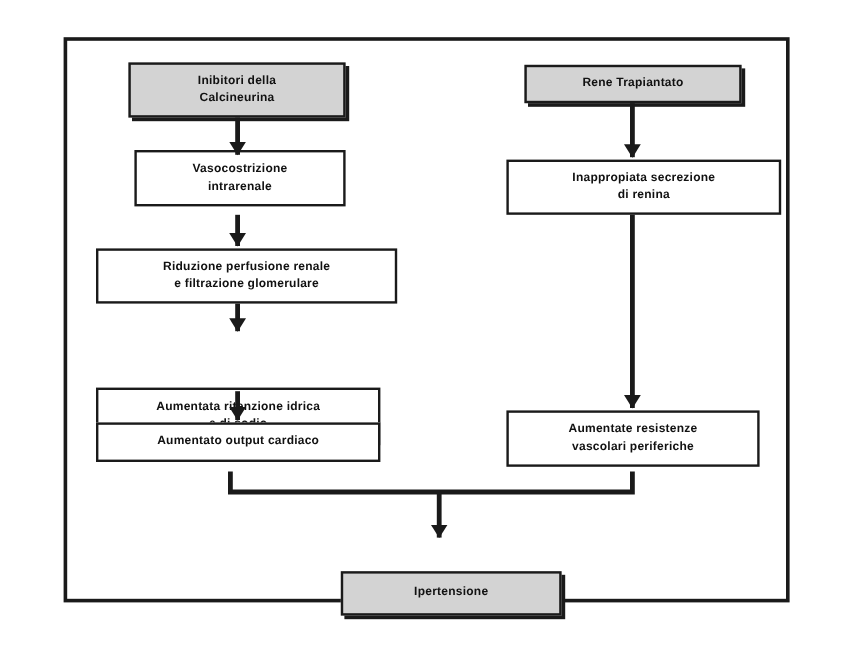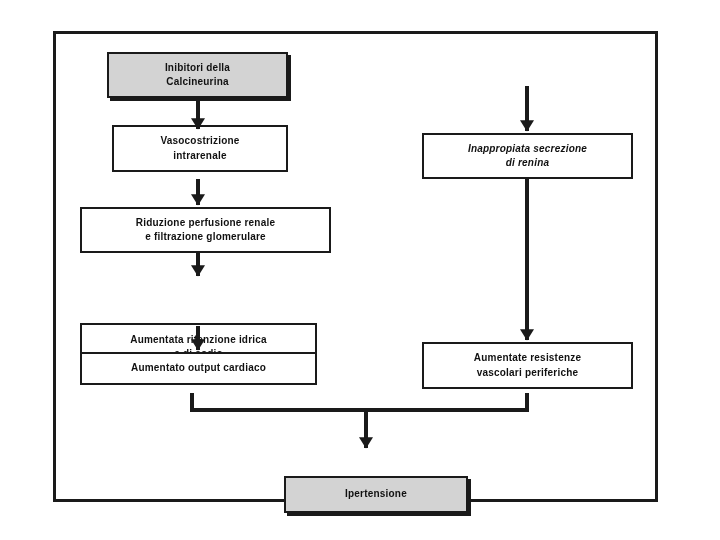--- a/index.html
+++ b/index.html
@@ -79,22 +79,23 @@
 intrarenale</div>
 
   <div class="node white" style="left:80px; top:207px; width:251px; height:46px;">Riduzione perfusione renale
 e filtrazione glomerulare</div>
 
   <div class="node white" style="left:80px; top:278px; width:237px; height:48px;margin-top:45px;">Aumentata ritenzione idrica
 e di sodio</div>
 
   <div class="node white" style="left:80px; top:352px; width:237px; height:33px;text-align:center;">Aumentato output cardiaco</div>
 
+  <div class="node gray" style="left:437px; top:54px; width:181px; height:32px;">Rene Trapiantato</div>
 
-  <div class="node white" style="left:422px; top:133px; width:211px; height:46px;font-style:italic;">Inappropiata secrezione
+  <div class="node white" style="left:422px; top:133px; width:229px; height:46px;">Inappropiata secrezione
 di renina</div>
 
   <div class="node white" style="left:422px; top:342px; width:211px; height:47px;">Aumentate resistenze
 vascolari periferiche</div>
 
   <div class="node gray" style="left:284px; top:476px; width:184px; height:37px;">Ipertensione</div>
 
   <svg class="connectors" viewBox="0 0 720 540" xmlns="http://www.w3.org/2000/svg">
     <defs>
       <marker id="ah" markerWidth="3" markerHeight="4" refX="2.7" refY="1.75" orient="auto">

